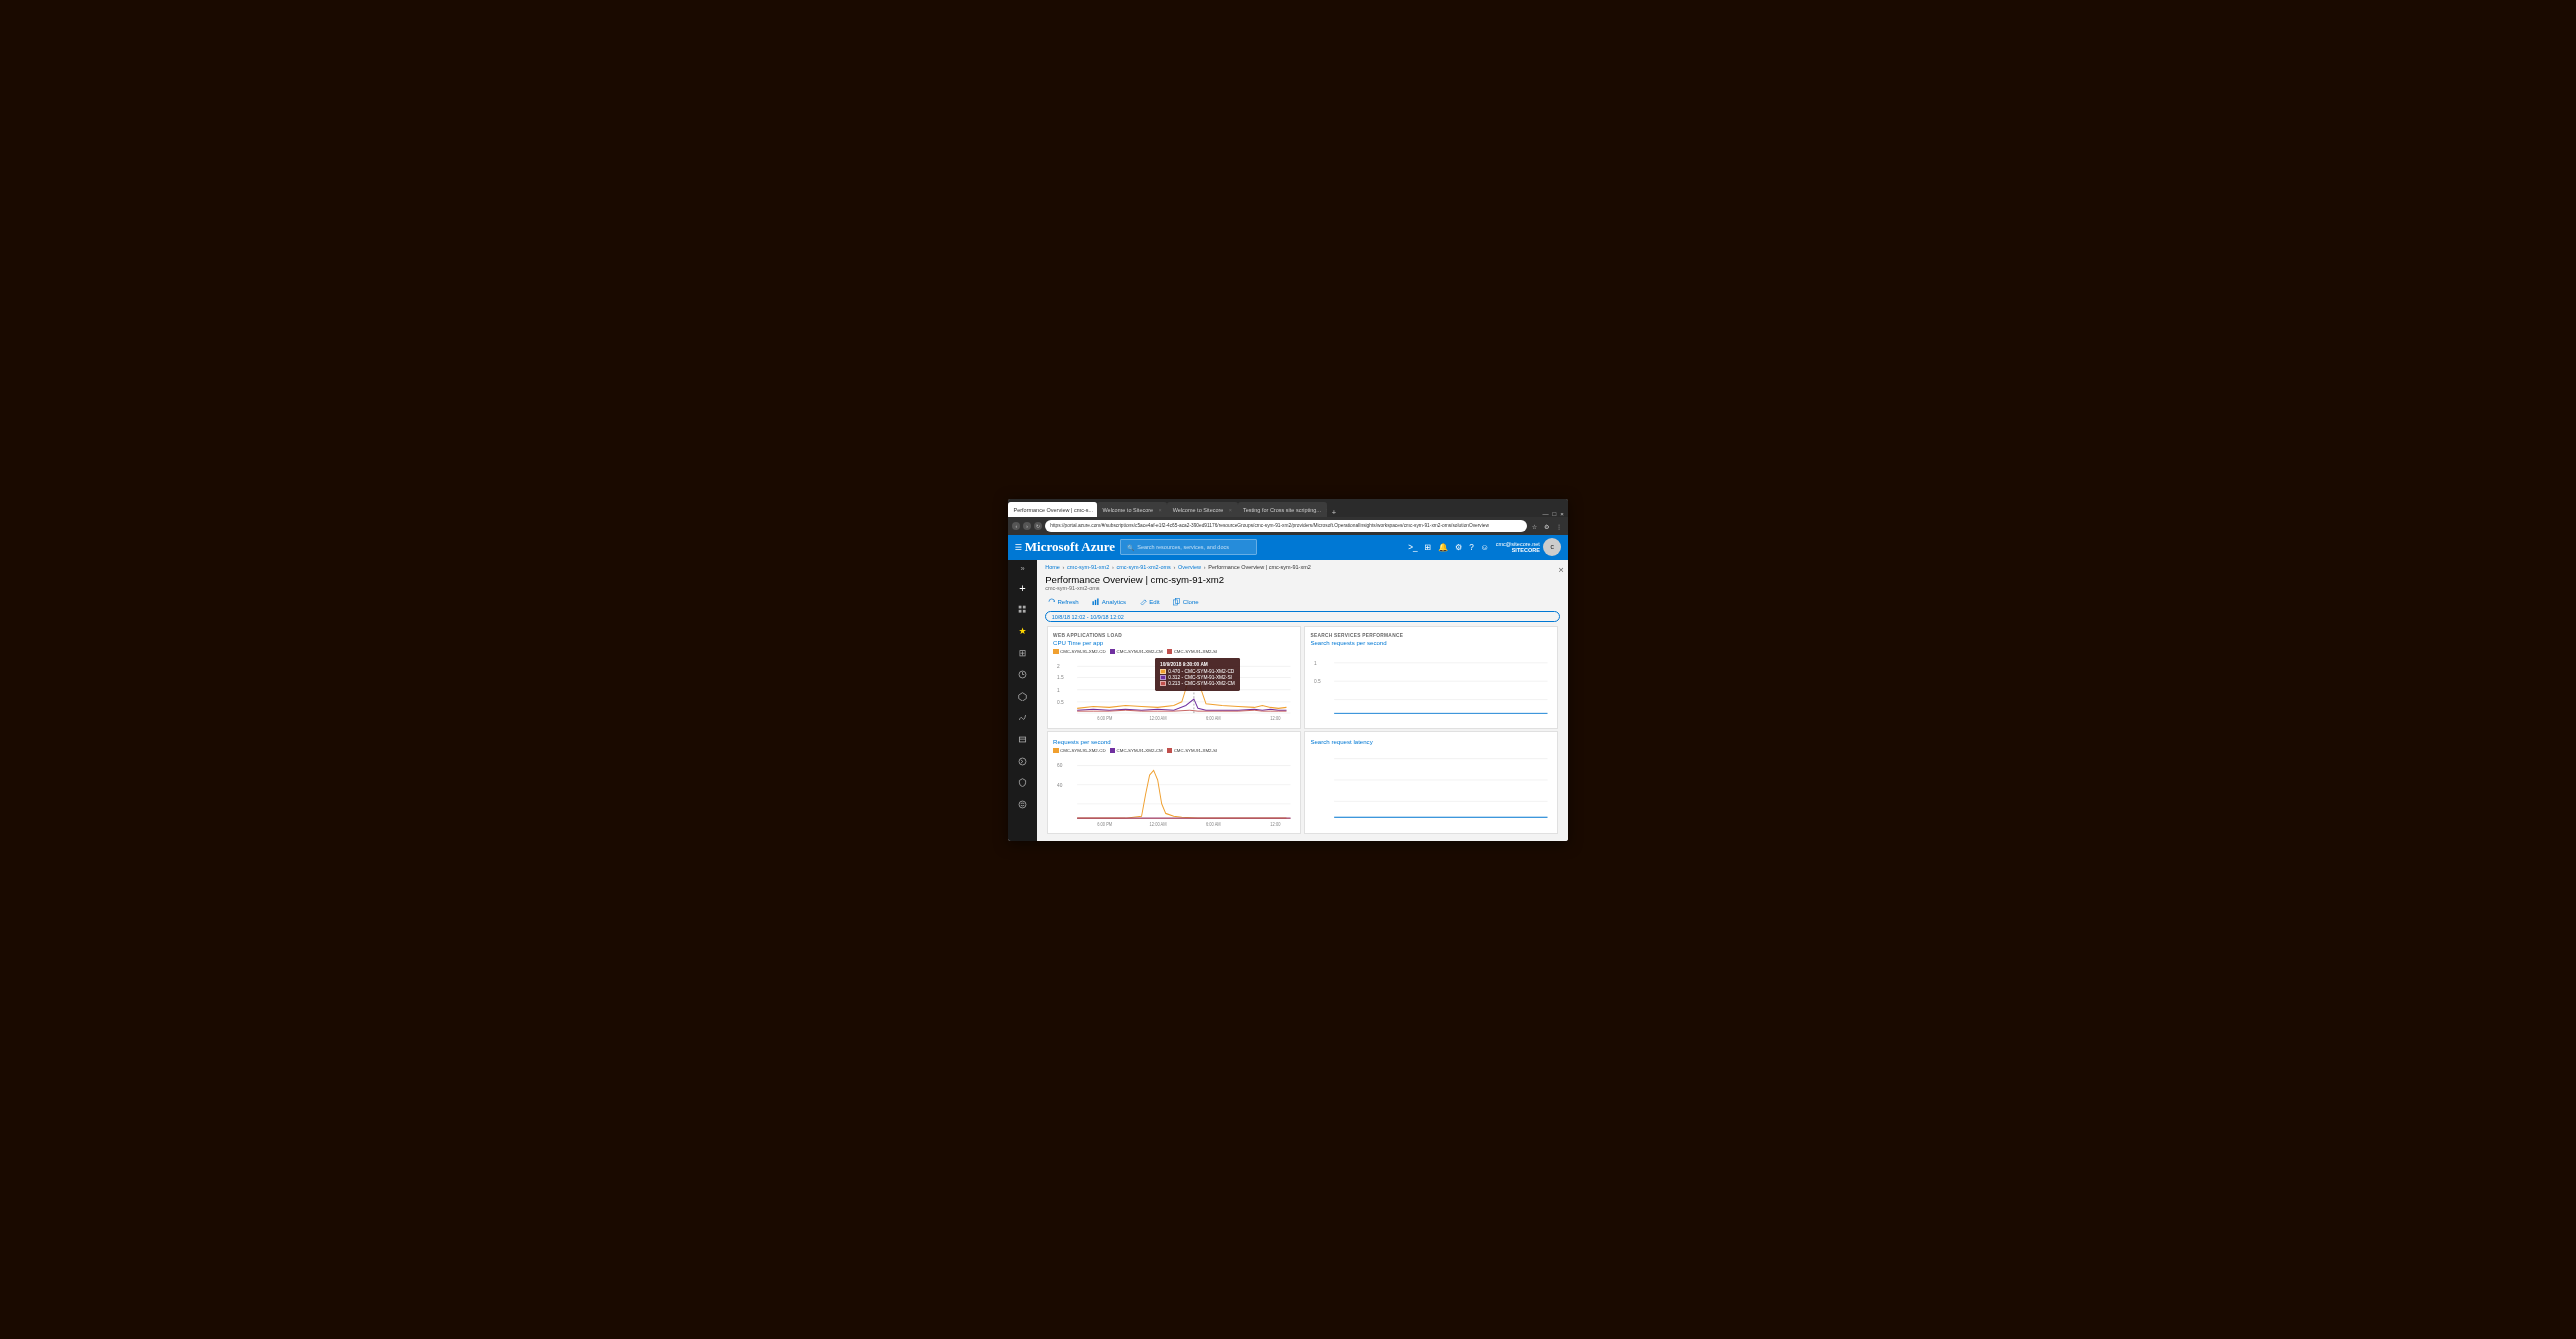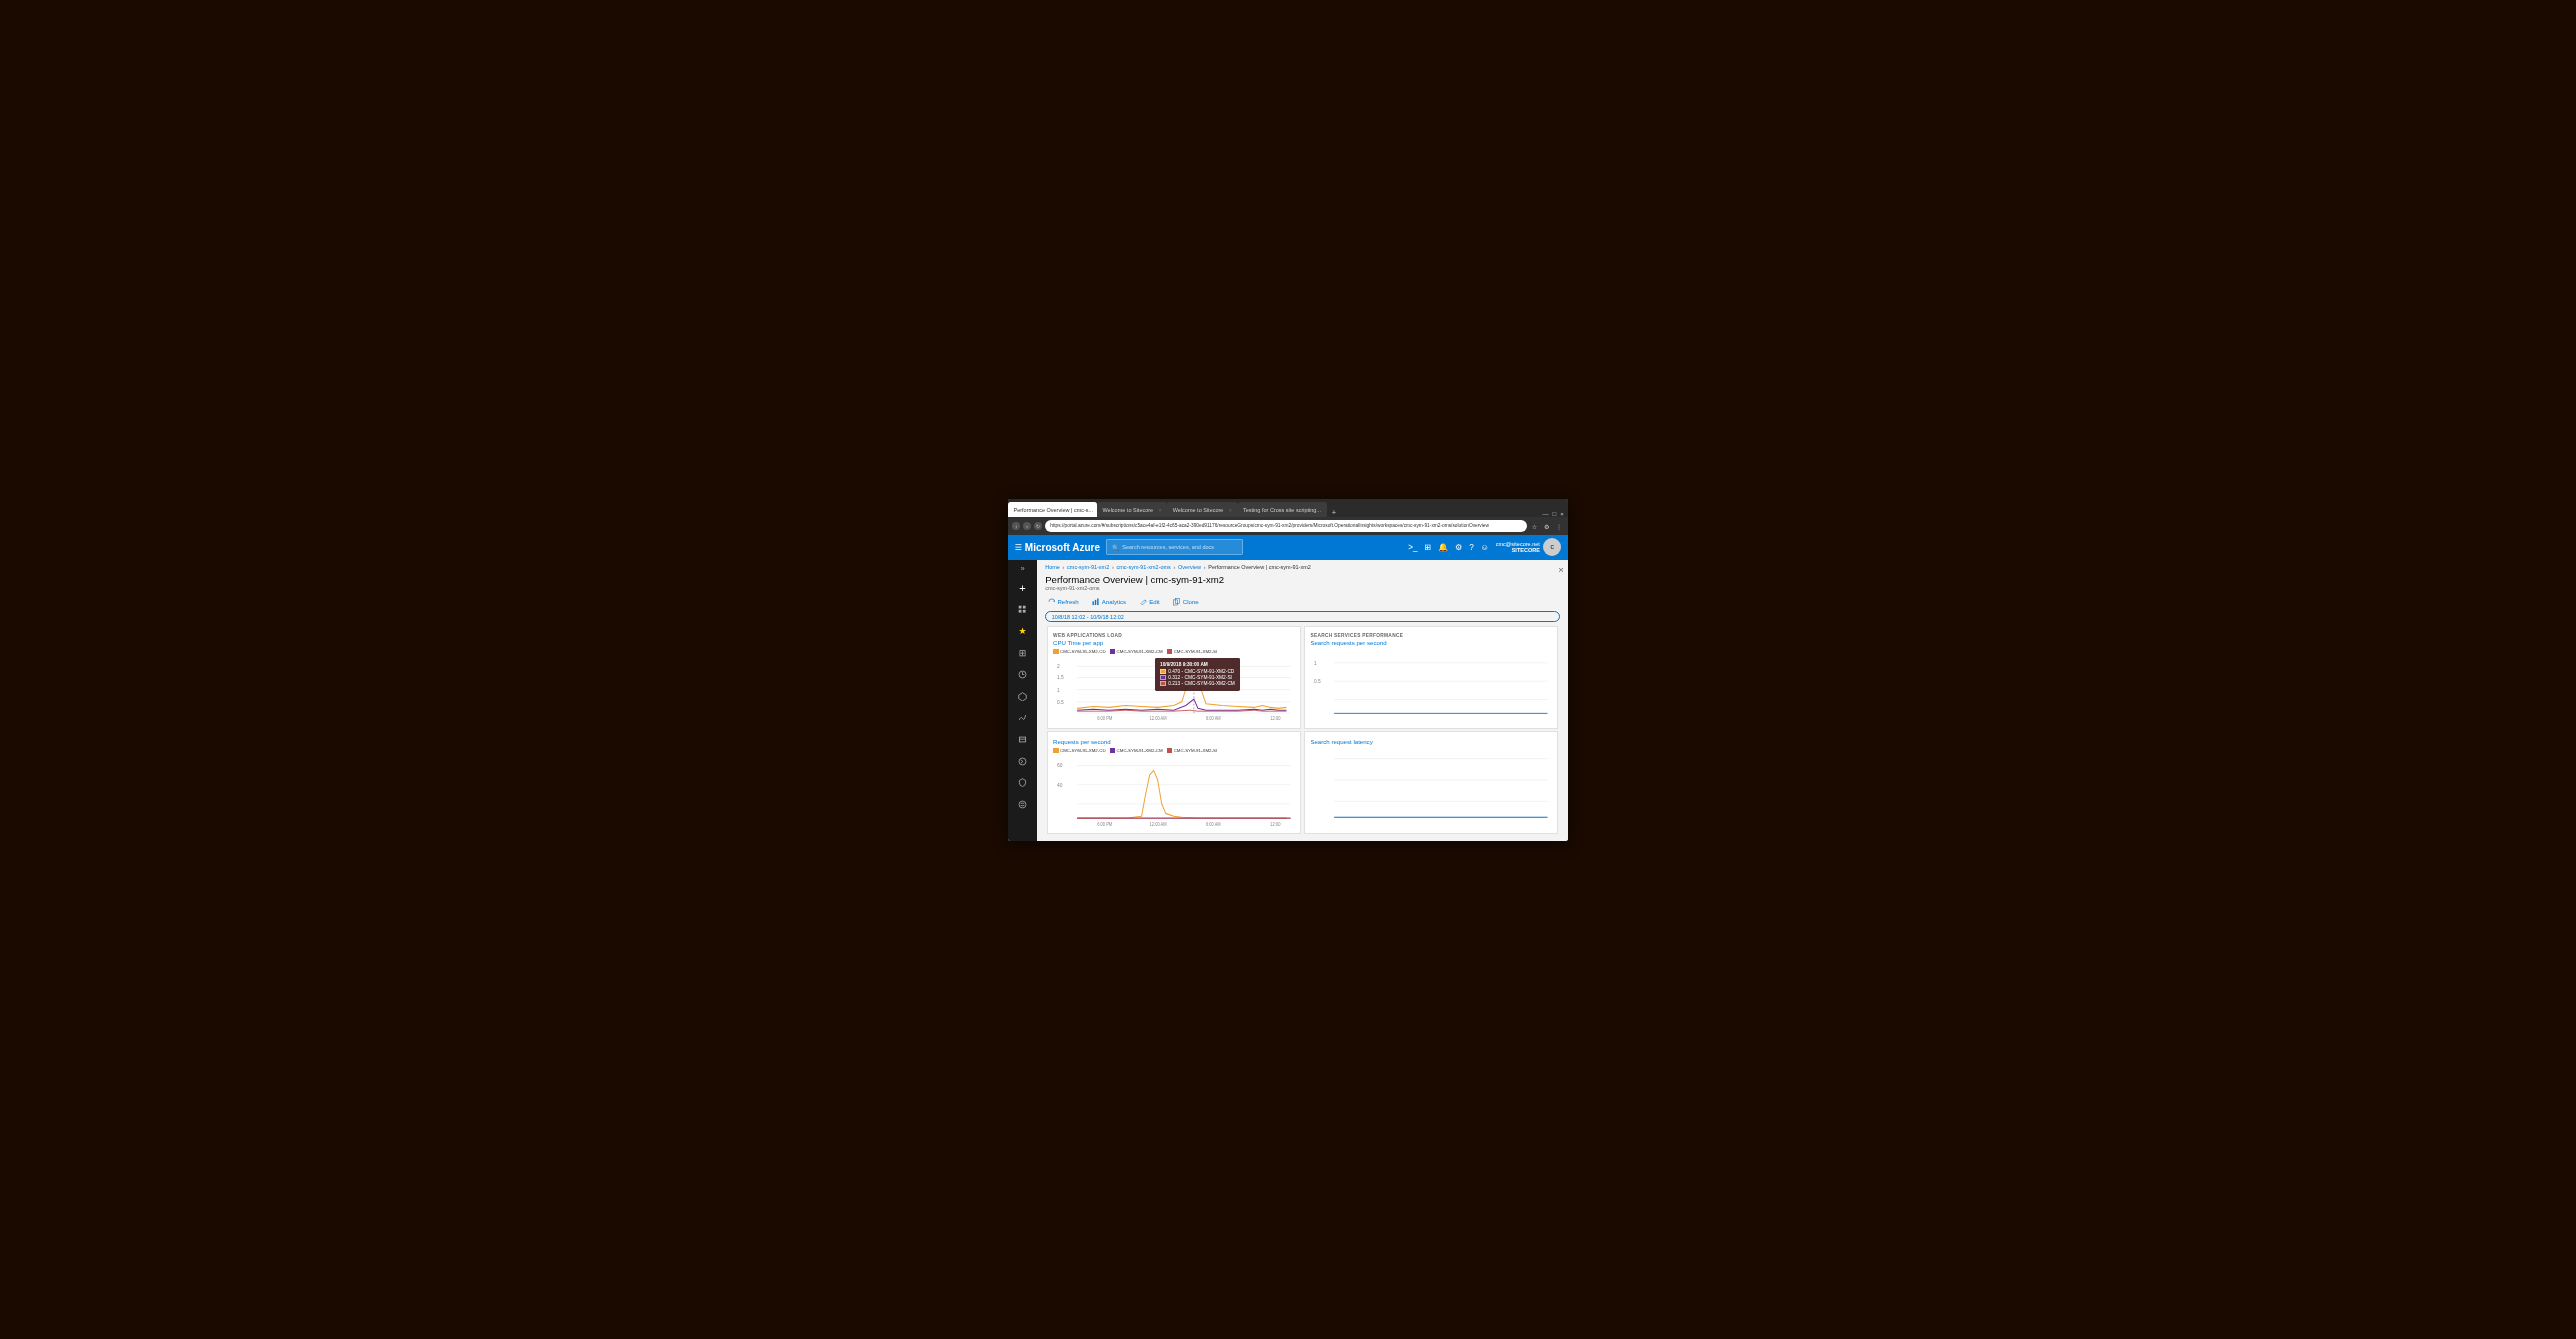--- a/index.html
+++ b/index.html
@@ -155,23 +155,24 @@
     }
 
     .hamburger-icon {
       color: white;
       font-size: 8.2px;
       cursor: pointer;
     }
 
     .azure-logo {
       color: white;
-      font-size: 10px;
+      font-size: 13px;
       font-weight: 600;
       white-space: nowrap;
+      font-family: Liberation Serif, serif;
     }
 
     .azure-search {
       flex: 1;
       max-width: 137px;
       height: 16.4px;
       background: rgba(255,255,255,0.15);
       border: 0.7px solid rgba(255,255,255,0.3);
       border-radius: 1.4px;
       display: flex;

